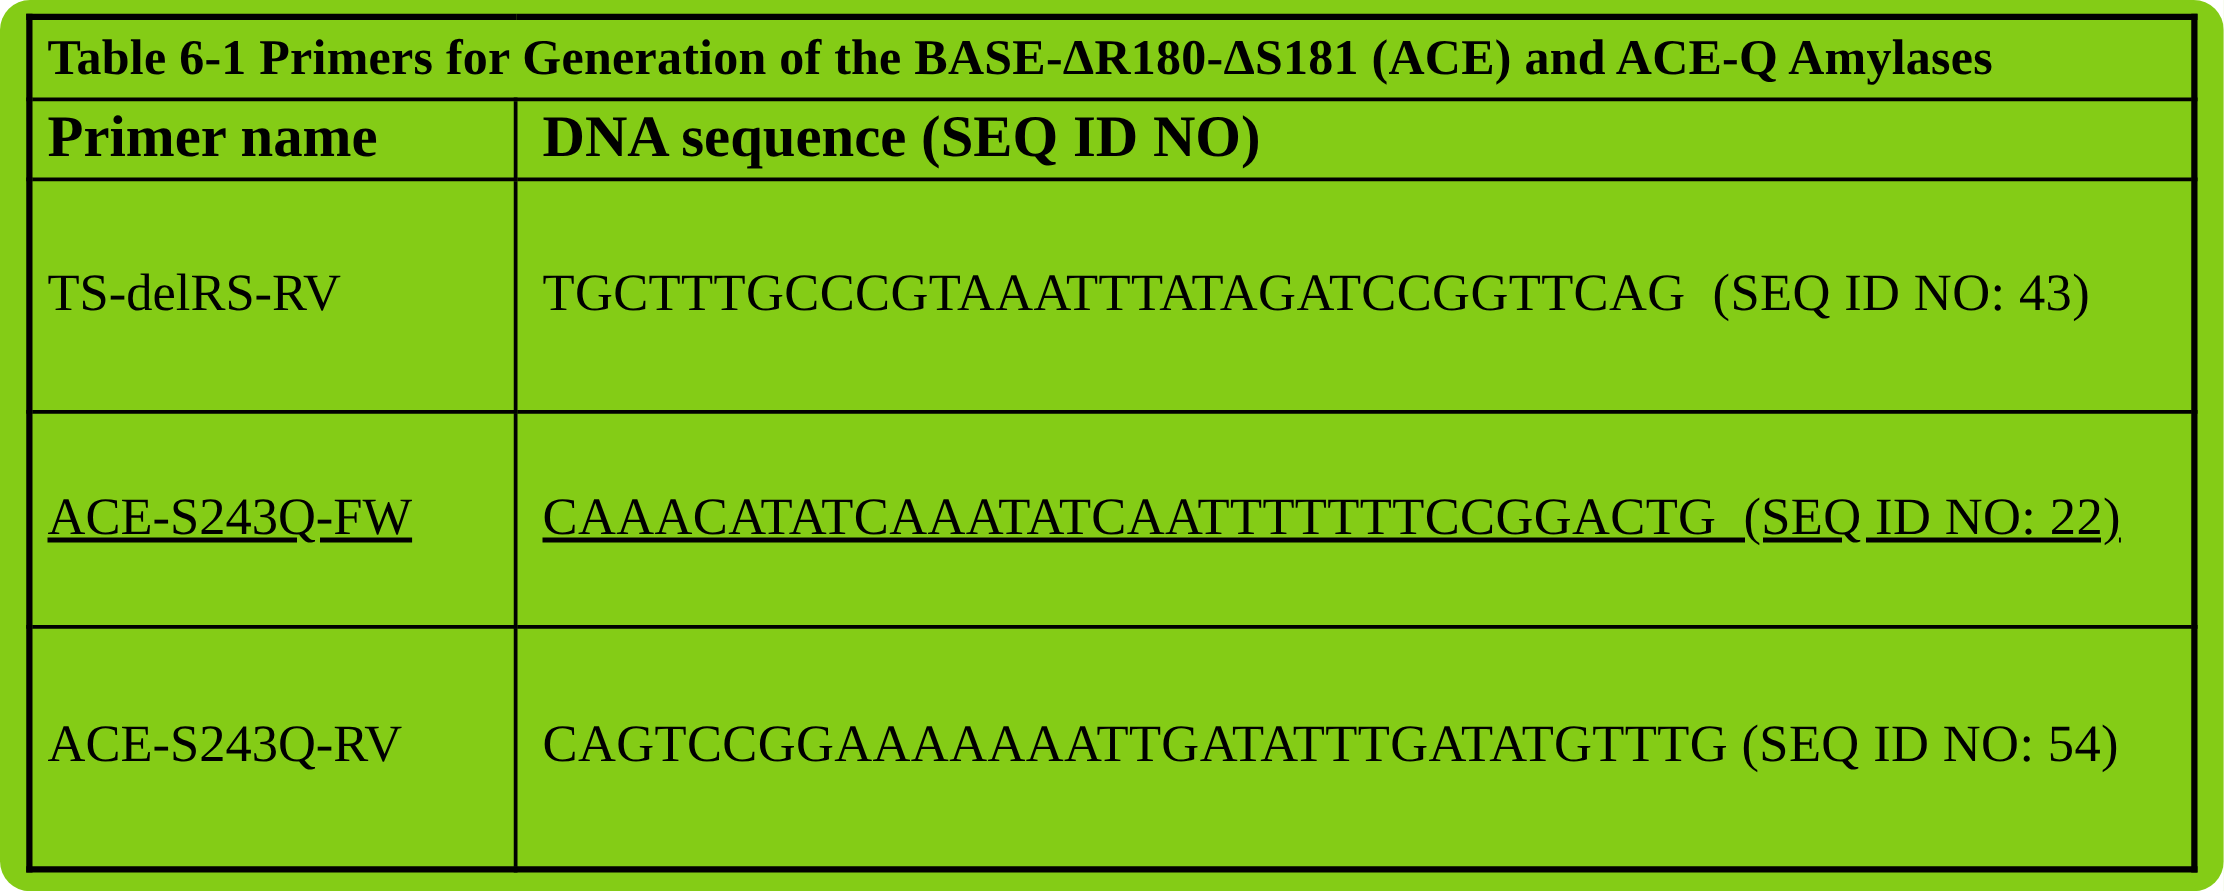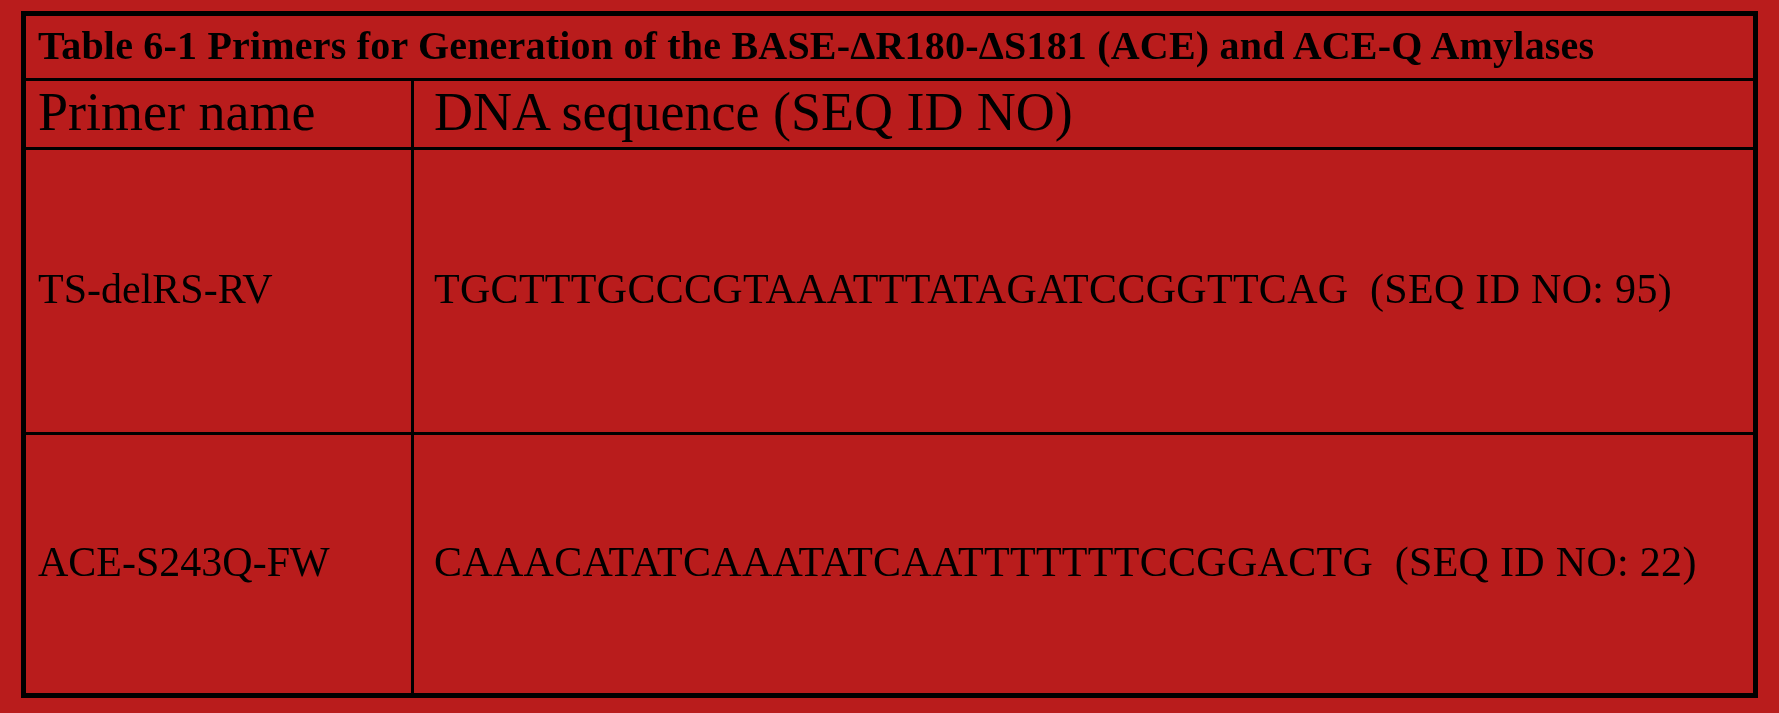--- a/index.html
+++ b/index.html
@@ -4,24 +4,25 @@
 <style>
   html, body {
     margin: 0;
     padding: 0;
     background: #ffffff;
   }
   .page {
     position: relative;
     width: 1779px;
     height: 713px;
-    background: #b91c1c;
+    background: #84cc16;
     font-family: "Liberation Serif", "DejaVu Serif", serif;
     color: #000000;
     overflow: hidden;
+    border-radius: 24px;
   }
   table.primer-table {
     position: absolute;
     left: 21px;
     top: 11px;
     width: 1737px;
     height: 687px;
     border-collapse: collapse;
     border: 5px solid #000000;
     table-layout: fixed;
@@ -36,22 +37,22 @@
   tr.title-row { height: 66px; }
   tr.title-row th {
     font-size: 40px;
     font-weight: bold;
     padding: 0 10px 4px 12px;
     letter-spacing: 0.2px;
     white-space: nowrap;
   }
   tr.header-row { height: 64px; }
   tr.header-row th {
-    font-size: 54px;
-    font-weight: normal;
+    font-size: 47px;
+    font-weight: bold;
     white-space: nowrap;
   }
   col.c-primer { width: 389px; }
   th.h-primer, td.cell-primer { padding: 0 8px 4px 12px; }
   th.h-seq, td.cell-seq { padding: 0 6px 4px 20px; }
   td.cell-primer {
     font-size: 42px;
     white-space: nowrap;
   }
   td.cell-seq {
@@ -63,21 +64,21 @@
     line-height: 1.15;
   }
   td.cell-seq .seq-line + .seq-line {
     margin-top: 24px;
   }
   
   tr.row-0 { height: 69px; }
   tr.row-1 { height: 166px; }
   tr.row-2 { height: 84px; }
   tr.row-3 { height: 77px; }
-  tr.row-4 { height: 71px; }
+  tr.row-4 { height: 71px; text-decoration: underline; }
   tr.row-5 { height: 80px; }
 </style>
 </head>
 <body>
 
 <div class="page">
   <table class="primer-table">
     <colgroup>
       <col class="c-primer">
       <col class="c-seq">
@@ -88,24 +89,30 @@
       </tr>
       <tr class="header-row">
         <th class="h-primer">Primer name</th>
         <th class="h-seq">DNA sequence (SEQ ID NO)</th>
       </tr>
     </thead>
     <tbody>
         <tr class="row-3">
     <td class="cell-primer">TS-delRS-RV</td>
     <td class="cell-seq">
-            <div class="seq-line">TGCTTTGCCCGTAAATTTATAGATCCGGTTCAG  (SEQ ID NO: 95)</div>
+            <div class="seq-line">TGCTTTGCCCGTAAATTTATAGATCCGGTTCAG  (SEQ ID NO: 43)</div>
           </td>
   </tr>
         <tr class="row-4">
     <td class="cell-primer">ACE-S243Q-FW</td>
     <td class="cell-seq">
             <div class="seq-line">CAAACATATCAAATATCAATTTTTTTCCGGACTG  (SEQ ID NO: 22)</div>
           </td>
   </tr>
+        <tr class="row-5">
+    <td class="cell-primer">ACE-S243Q-RV</td>
+    <td class="cell-seq">
+            <div class="seq-line">CAGTCCGGAAAAAAATTGATATTTGATATGTTTG (SEQ ID NO: 54)</div>
+          </td>
+  </tr>
       </tbody>
   </table>
 </div>
 
 </body></html>

